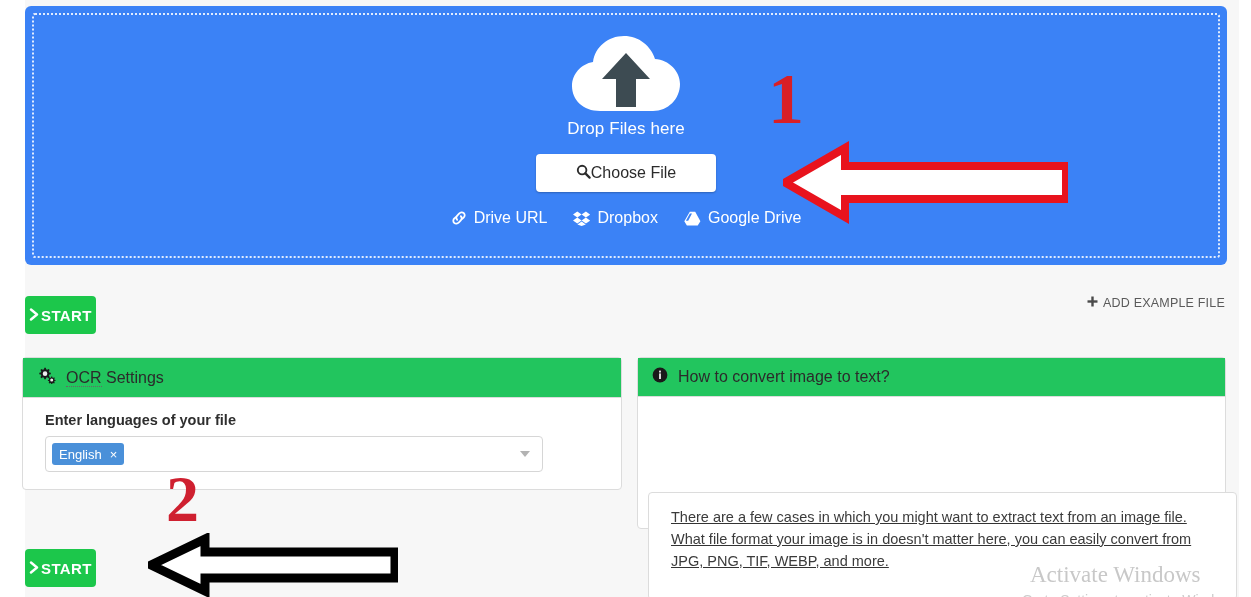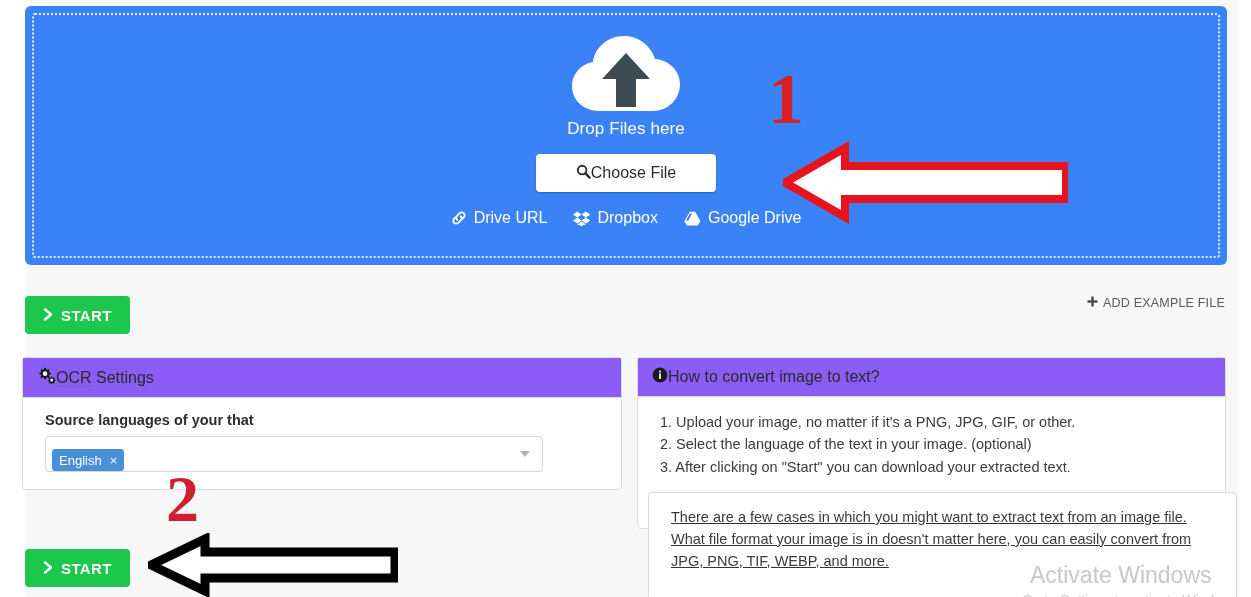--- a/index.html
+++ b/index.html
@@ -135,23 +135,23 @@
     background: #1cc74b;
     color: #ffffff;
     border: none;
     border-radius: 4px;
     font-size: 15px;
     font-weight: bold;
     letter-spacing: 0.4px;
     font-family: "Liberation Sans", sans-serif;
     display: inline-flex;
     align-items: center;
-    gap: 8px;
+    gap: 2px;
     cursor: pointer;
-    padding: 0 18px;
+    padding: 0 4px;
     height: 38px;
   }
   .start-top {
     position: absolute;
     left: 25px; top: 296px;
   }
   .start-bottom {
     position: absolute;
     left: 25px; top: 549px;
   }
@@ -172,28 +172,28 @@
 
   
   .panel {
     position: absolute;
     background: #ffffff;
     border: 1px solid #dcdcdc;
     border-radius: 4px;
     box-sizing: border-box;
   }
   .panel-head {
-    background: #8b5cf6;
+    background: #22c55e;
     border-bottom: 1px solid #dcdcdc;
     padding: 9px 14px;
     font-size: 16px;
     color: #2b2b2b;
     display: flex;
     align-items: center;
-    gap: 0;
+    gap: 10px;
   }
   .panel-head .abbr {
     border-bottom: 1px dotted #666;
   }
   .panel-body { padding: 14px 22px 18px 22px; }
 
   #ocr-panel { left: 22px; top: 357px; width: 600px; height: 133px; }
   #howto-panel { left: 637px; top: 357px; width: 589px; height: 172px; }
   #info-panel { left: 648px; top: 492px; width: 589px; height: 108px; text-decoration: underline; }
 
@@ -209,21 +209,21 @@
     margin: 0 0 12px 0;
   }
   .lang-select {
     position: relative;
     border: 1px solid #d6d6d6;
     border-radius: 4px;
     height: 36px;
     width: 498px;
     background: #fff;
     display: flex;
-    align-items: flex-end;
+    align-items: center;
     padding-left: 6px;
     box-sizing: border-box;
     cursor: pointer;
   }
   .tag {
     background: #4a90d9;
     color: #ffffff;
     border-radius: 3px;
     font-size: 13px;
     height: 22px;
@@ -255,21 +255,21 @@
     font-size: 14.5px;
     color: #3b3b3b;
     line-height: 1.5;
   }
 
   .watermark {
     position: absolute;
     left: 1030px; top: 562px;
     color: #c8c8c8;
     font-size: 23px;
-    font-family: Liberation Sans, sans-serif;
+    font-family: Liberation Serif, serif;
     white-space: nowrap;
     pointer-events: none;
   }
   .watermark-sub {
     position: absolute;
     left: 1022px; top: 592px;
     color: #cccccc;
     font-size: 14px;
     white-space: nowrap;
     pointer-events: none;
@@ -376,21 +376,21 @@
           <path d="M7.3 0.8 l1.5 0 l0.3 1.5 l1.2 0.5 l1.3-0.9 l1.1 1.1 l-0.9 1.3 l0.5 1.2 l1.5 0.3 l0 1.5 l-1.5 0.3 l-0.5 1.2 l0.9 1.3 l-1.1 1.1 l-1.3-0.9 l-1.2 0.5 l-0.3 1.5 l-1.5 0 l-0.3-1.5 l-1.2-0.5 l-1.3 0.9 l-1.1-1.1 l0.9-1.3 l-0.5-1.2 l-1.5-0.3 l0-1.5 l1.5-0.3 l0.5-1.2 l-0.9-1.3 l1.1-1.1 l1.3 0.9 l1.2-0.5 Z"></path>
           <circle cx="8.05" cy="6.65" r="2.3" fill="#efefef"></circle>
           <path d="M14.2 9.6 l1 0 l0.2 1 l0.8 0.3 l0.9-0.6 l0.7 0.7 l-0.6 0.9 l0.3 0.8 l1 0.2 l0 1 l-1 0.2 l-0.3 0.8 l0.6 0.9 l-0.7 0.7 l-0.9-0.6 l-0.8 0.3 l-0.2 1 l-1 0 l-0.2-1 l-0.8-0.3 l-0.9 0.6 l-0.7-0.7 l0.6-0.9 l-0.3-0.8 l-1-0.2 l0-1 l1-0.2 l0.3-0.8 l-0.6-0.9 l0.7-0.7 l0.9 0.6 l0.8-0.3 Z"></path>
           <circle cx="14.7" cy="13.1" r="1.5" fill="#efefef"></circle>
         </g>
       </svg>
     </span>
     <span><span class="abbr">OCR</span><span> Settings</span></span>
   </div>
   <div class="panel-body">
-    <p class="field-title">Source languages of your that</p>
+    <p class="field-title">Enter languages of your file</p>
     <div class="lang-select">
       <span class="tag">
         <span>English</span>
         <span class="x">×</span>
       </span>
       <span class="caret"></span>
     </div>
   </div>
 </div>
 
@@ -415,27 +415,20 @@
   <div class="panel-head">
     <span>
       <svg width="16" height="16" viewBox="0 0 16 16" xmlns="http://www.w3.org/2000/svg">
         <circle cx="8" cy="8" r="7.4" fill="#1a1a1a"></circle>
         <rect x="7.1" y="6.4" width="1.8" height="5.6" fill="#efefef"></rect>
         <rect x="7.1" y="3.6" width="1.8" height="1.9" fill="#efefef"></rect>
       </svg>
     </span>
     <span>How to convert image to text?</span>
   </div>
-  <div class="panel-body">
-    <ul class="steps">
-      <li>1. Upload your image, no matter if it's a PNG, JPG, GIF, or other.</li>
-      <li>2. Select the language of the text in your image. (optional)</li>
-      <li>3. After clicking on "Start" you can download your extracted text.</li>
-    </ul>
-  </div>
 </div>
 
 <div class="panel" id="info-panel">
   <div class="panel-body">
     <p class="info-text">There are a few cases in which you might want to extract text from an image file. What file format your image is in doesn't matter here, you can easily convert from JPG, PNG, TIF, WEBP, and more.</p>
   </div>
 </div>
 
 <div class="watermark">Activate Windows</div>
 <div class="watermark-sub">Go to Settings to activate Windows.</div>

